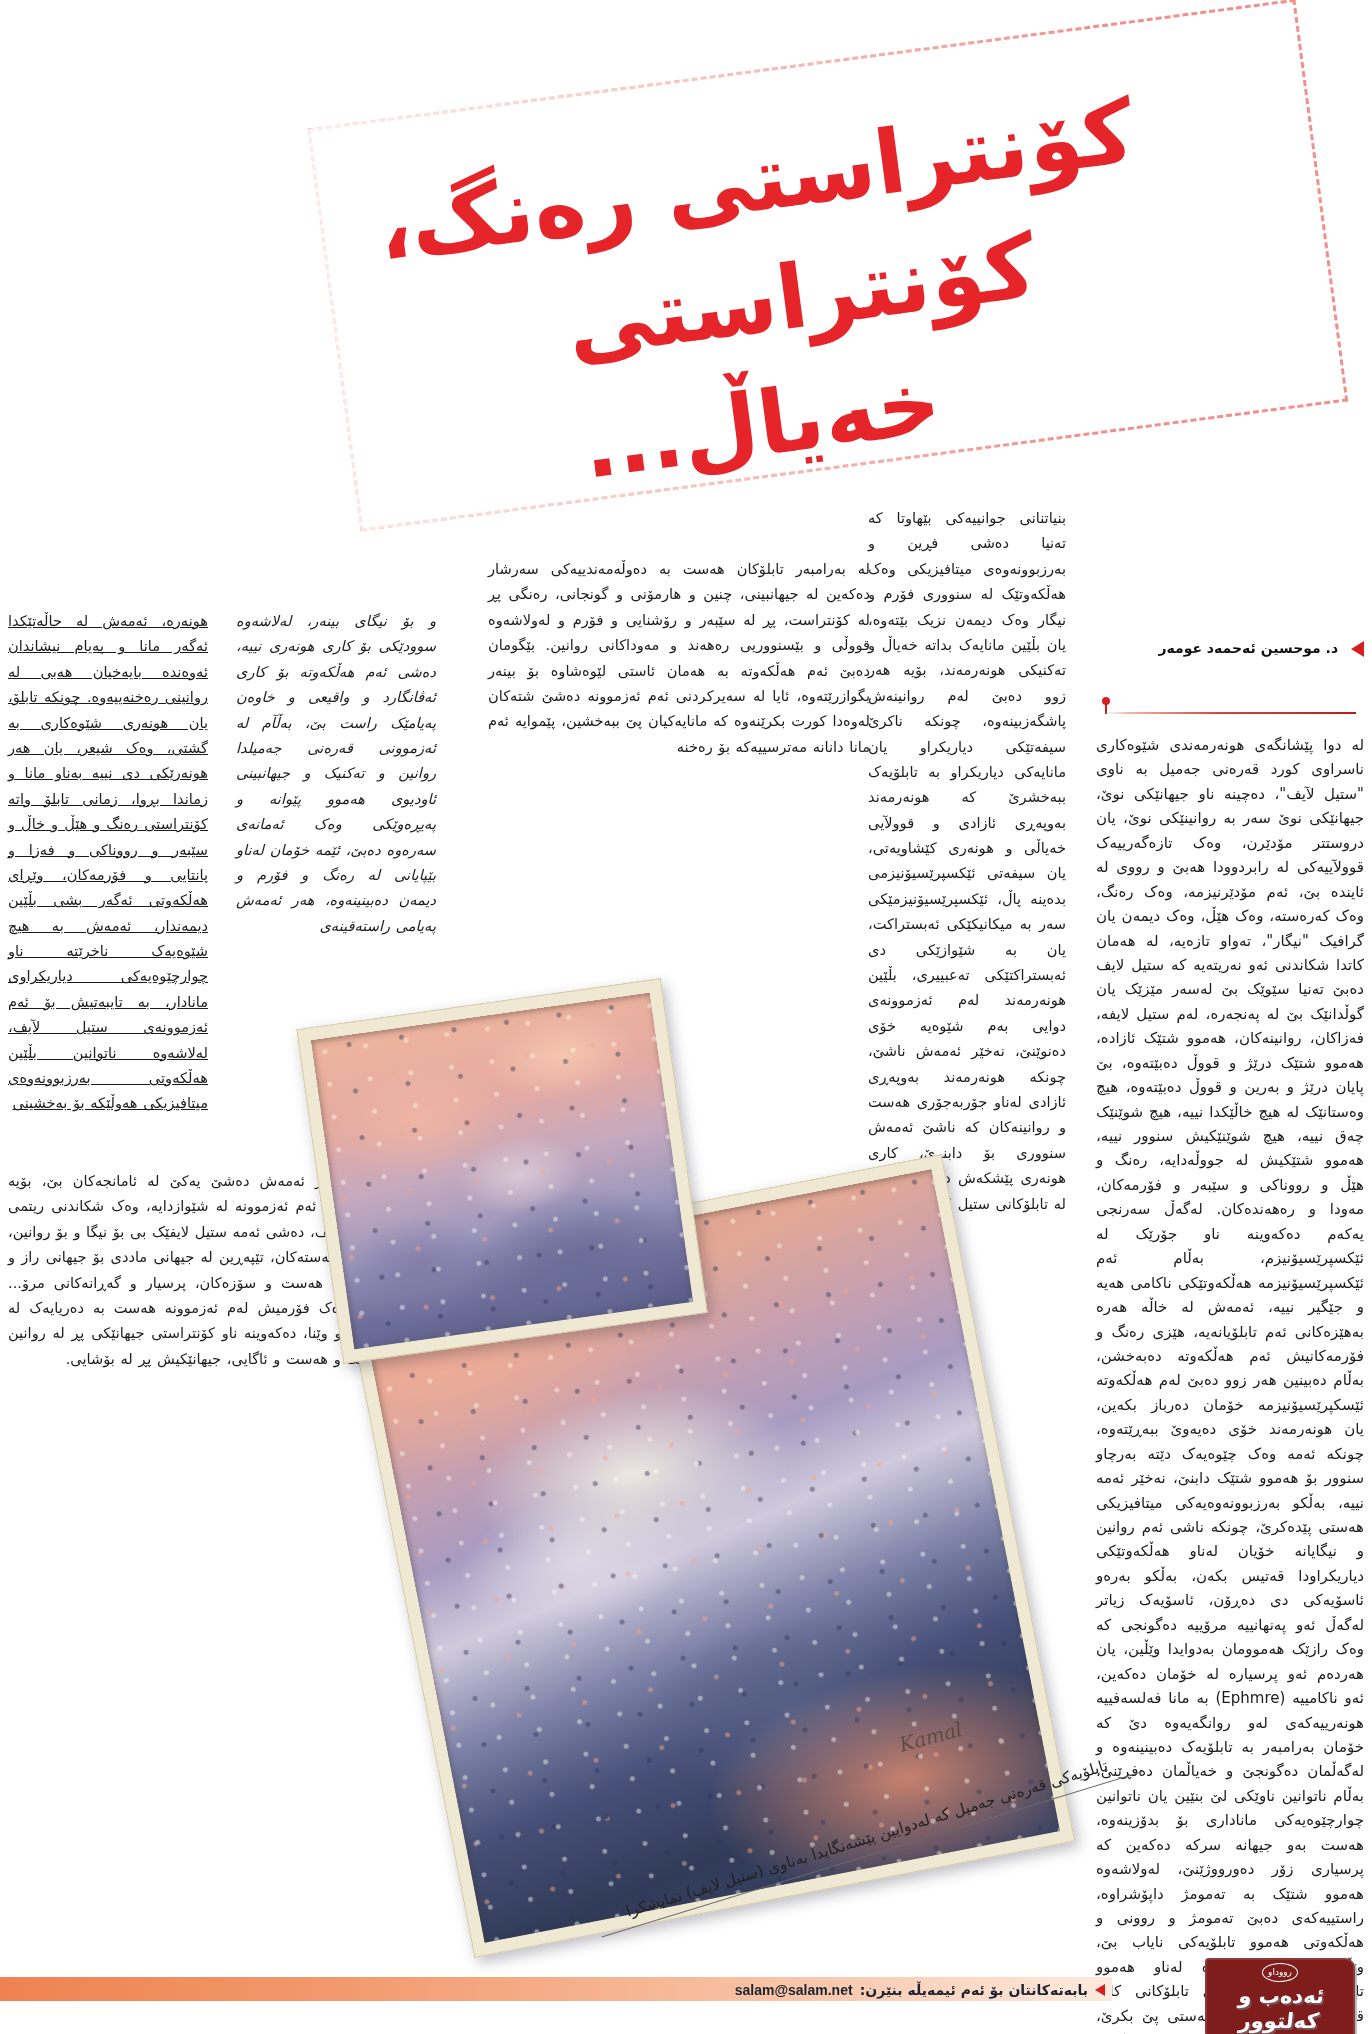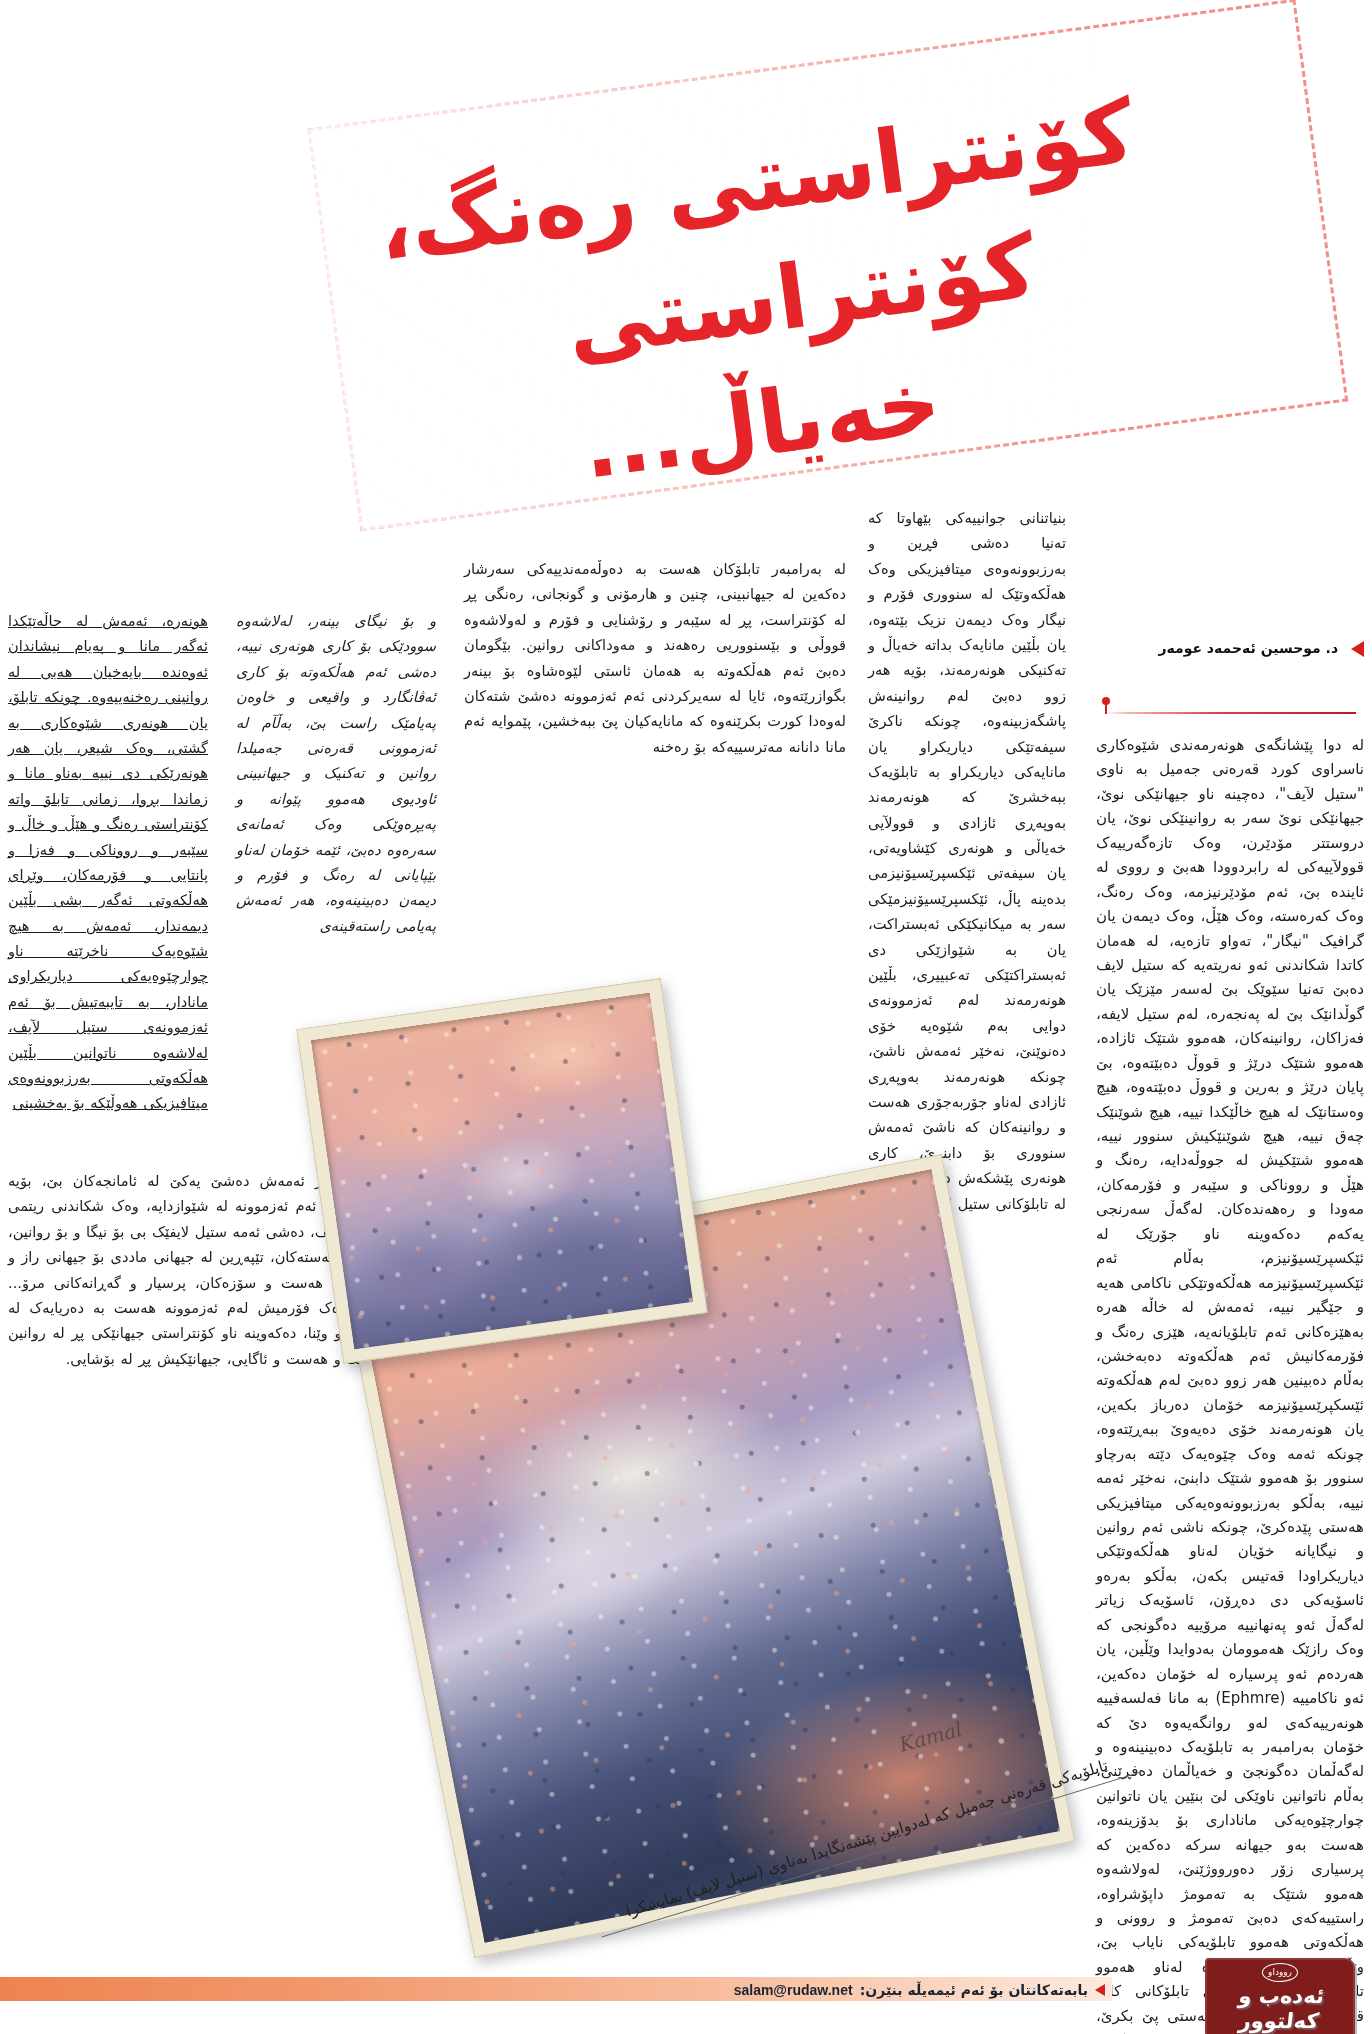--- a/index.html
+++ b/index.html
@@ -46,21 +46,21 @@
   .byline-rule .line{position:absolute;right:0;left:0;top:12px;height:2px;
     background:linear-gradient(270deg,#b71d1c 0%,#d84540 55%,#f4b3a8 90%,rgba(244,179,168,0) 100%);}
   
   .col{
     position:absolute;direction:rtl;text-align:justify;color:#1c1c1c;
     font-size:14.6px;line-height:1.74;word-spacing:1px;
   }
   .col p{margin:0;text-align:justify;text-justify:inter-word;}
   .col-lead{left:1096px;top:733px;width:268px;height:1232px;font-size:15px;line-height:1.63;}
   .col-b{left:868px;top:505px;width:198px;height:640px;}
-  .col-c-wide{left:464px;top:556px;width:382px;height:470px;}
+  .col-c-wide{left:488px;top:556px;width:382px;height:470px;}
   .col-d{left:236px;top:608px;width:200px;height:560px;font-style:italic;}
   .col-e{left:8px;top:608px;width:200px;height:560px;text-decoration:underline;}
   .col-bottom-wide{left:8px;top:1168px;width:372px;height:405px;}
   
   .painting{position:absolute;background:#efe9d4;box-shadow:3px 6px 14px rgba(40,40,60,.30), inset 0 0 0 1px #d3caa8;}
   .painting .canvas{position:absolute;inset:13px;box-shadow:inset 1px 2px 6px rgba(60,50,40,.45);}
   .painting-small{left:318px;top:1002px;width:368px;height:338px;transform:rotate(-8deg);z-index:3;}
   .painting-small .canvas{
     background:
       radial-gradient(110px 60px at 72% 16%, rgba(246,199,176,.95), transparent 70%),
@@ -181,18 +181,18 @@
   <div class="canvas"></div>
   <div class="speckle"></div>
 </div>
 
 <div class="caption">تابلۆیەکی قەرەنی جەمیل کە لەدوایین پێشەنگایدا بەناوی (ستیل لایف) نمایشکرا</div>
 
 <div class="footer-bar"></div>
 <div class="footer-note">
   <span class="footer-arrow"></span>
   <span>بابەتەکانتان بۆ ئەم ئیمەیڵە بنێرن:</span>
-  <a href="#" class="footer-email">salam@rudaw.net</a>
+  <a href="#" class="footer-email">salam@salam.net</a>
 </div>
 <div class="section-logo">
   <span class="badge">رووداو</span>
   <span class="title">ئەدەب و کەلتوور</span>
 </div>
 
 </body></html>

